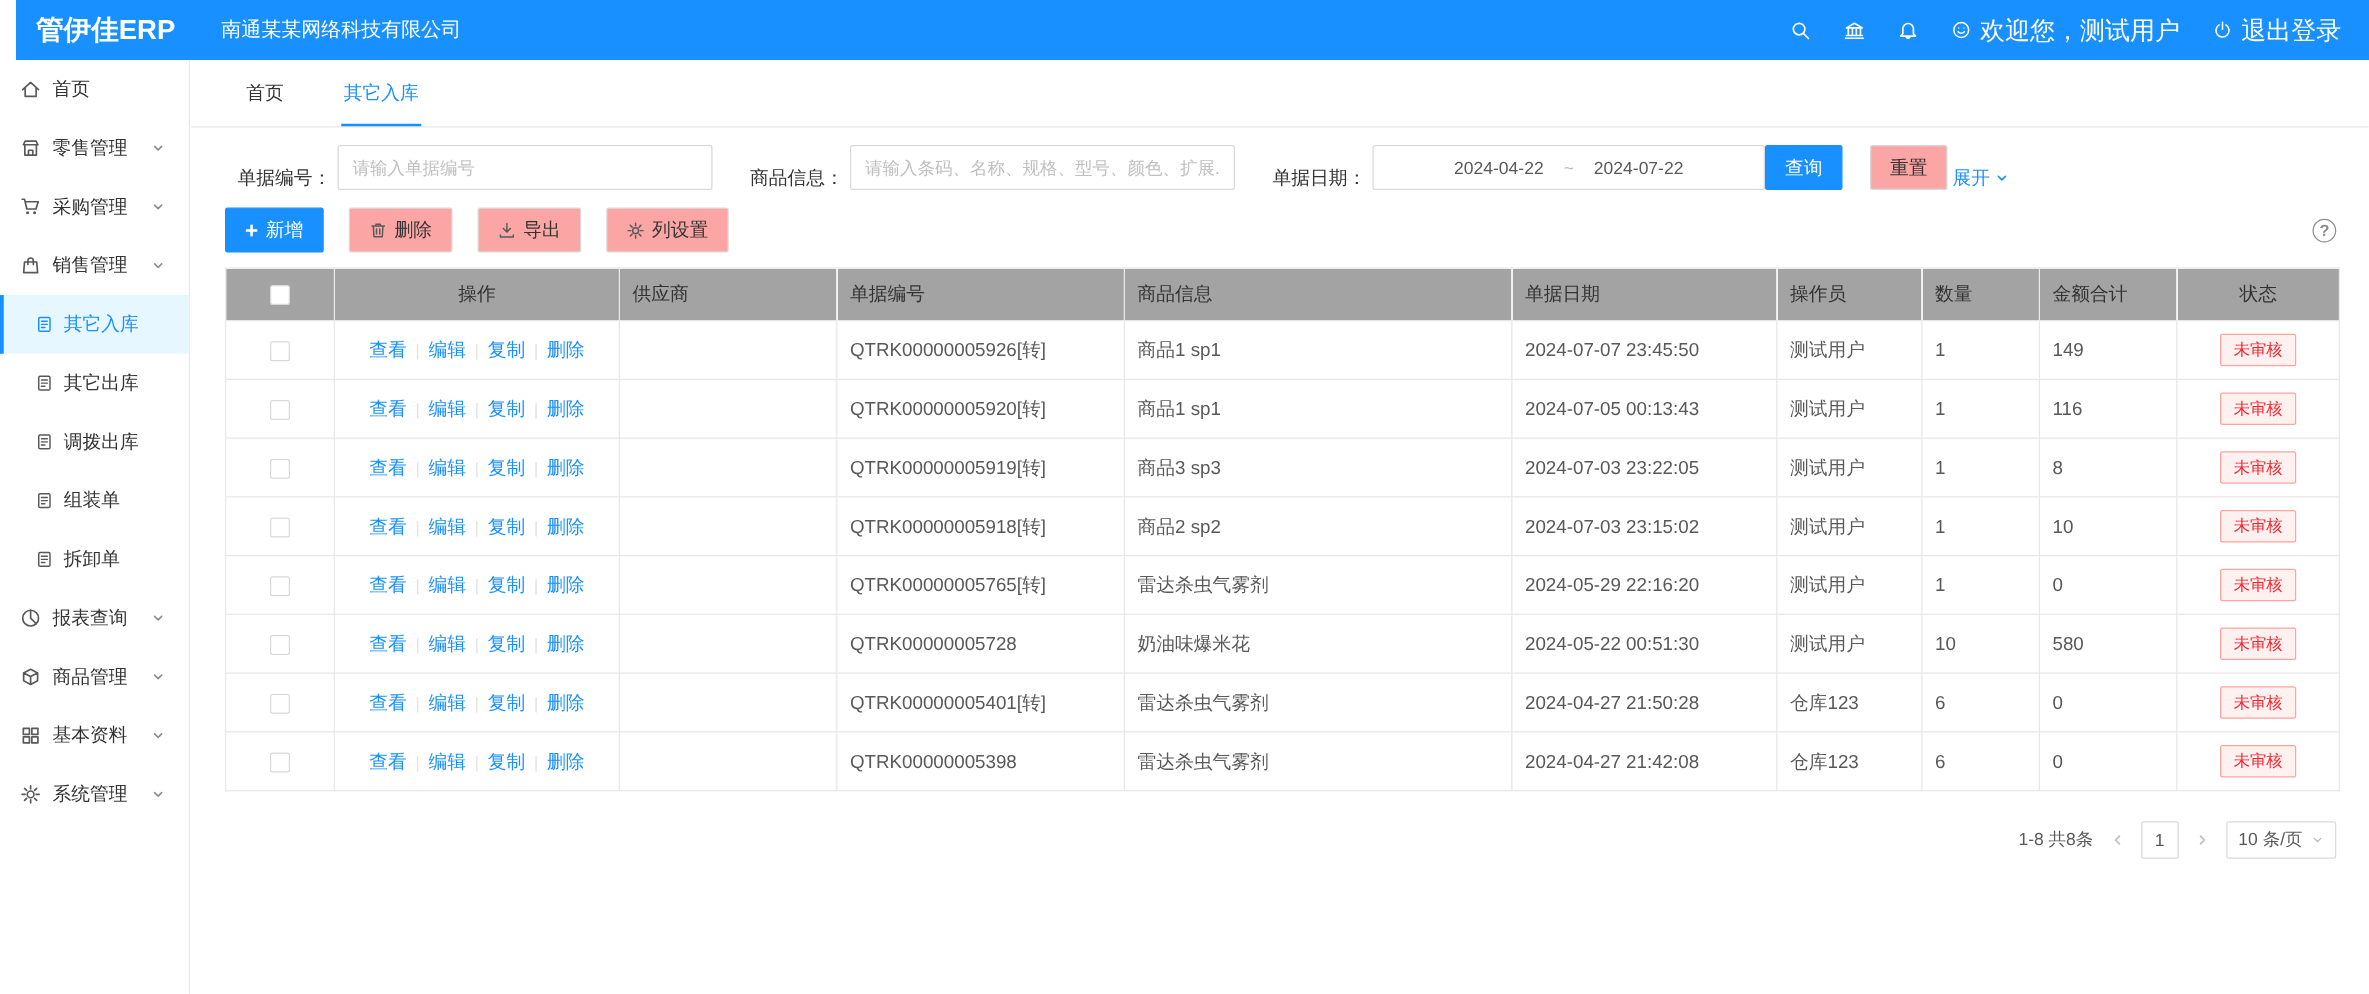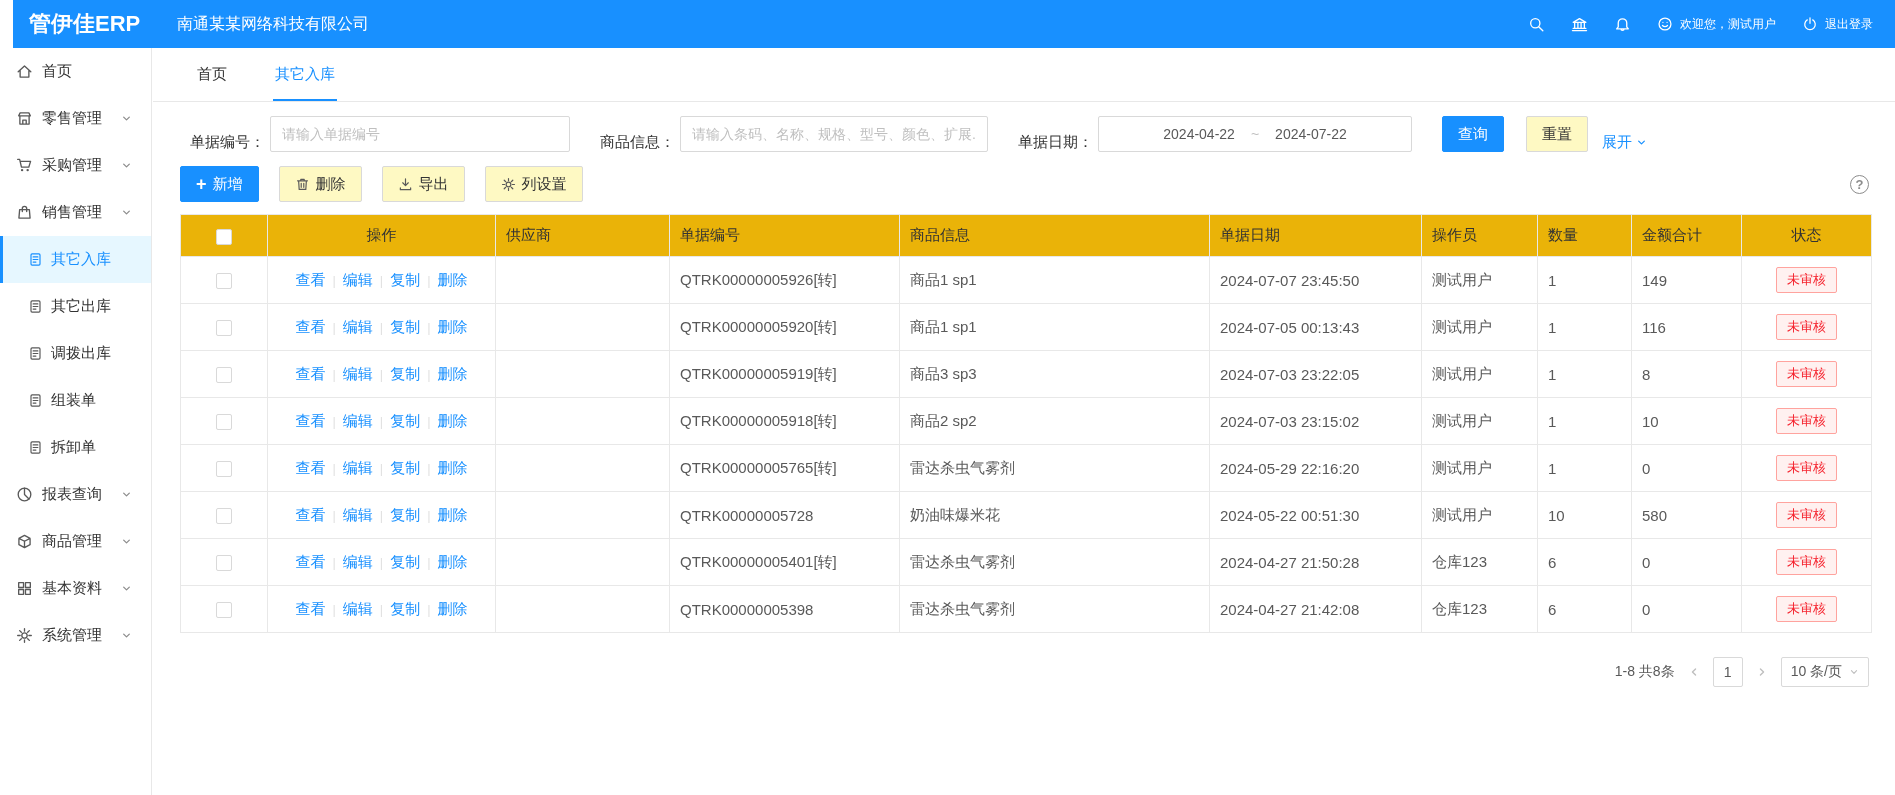--- a/index.html
+++ b/index.html
@@ -7,21 +7,21 @@
   body{font-family:"Liberation Sans","DejaVu Sans",sans-serif;background:#fff;color:#333;font-size:15px}
 
   .icon{display:inline-flex;flex:none}
   .icon svg{width:100%;height:100%;fill:none;stroke:currentColor;stroke-width:1.1;stroke-linecap:round;stroke-linejoin:round}
   .icon .dot{fill:currentColor;stroke:none}
 
   
   .app-header{position:fixed;top:0;left:13px;right:0;height:48px;background:var(--primary,#1890ff);display:flex;align-items:center;z-index:10}
   .logo{width:152px;padding-left:16px;color:#fff;font-size:22px;font-weight:bold;white-space:nowrap}
   .company{color:#fff;font-size:16px;margin-left:12px;white-space:nowrap}
-  .header-right{margin-left:auto;display:flex;align-items:center;gap:26px;padding-right:22px;color:#fff;font-size:12px}
+  .header-right{margin-left:auto;display:flex;align-items:center;gap:26px;padding-right:22px;color:#fff;font-size:20px}
   .hicon{width:17px;height:17px;color:#fff;cursor:pointer}
   .hgroup{display:inline-flex;align-items:center;gap:7px;cursor:pointer;white-space:nowrap}
   .hgroup .icon{width:16px;height:16px}
 
   
   .sidebar{position:fixed;top:48px;left:0;bottom:0;width:152px;background:#fff;border-right:1px solid #e8e8e8;overflow:hidden;z-index:5}
   .menu-item{height:47px;display:flex;align-items:center;padding:0 10px 0 16px;font-size:15px;color:#333;cursor:pointer;white-space:nowrap}
   .menu-item .icon{width:17px;height:17px;color:#595959;margin-right:9px}
   .menu-item .chev{margin-left:auto;width:11px;height:11px;color:#8c8c8c}
   .menu-item .chev svg{stroke-width:1.6}
@@ -41,37 +41,37 @@
 
   .filterbar{display:flex;align-items:flex-end;padding:14px 24px 0 37px;font-size:15px}
   .flabel{color:#333;white-space:nowrap}
   .ml{margin-left:30px}
   .finput{height:36px;border:1px solid #d9d9d9;border-radius:2px;padding:0 11px;font-size:14px;color:#595959;outline:none;font-family:inherit;margin-left:5px}
   .finput::placeholder{color:#bfbfbf}
   .w300{width:300px}
   .w308{width:308px}
   .daterange{width:314px;height:36px;border:1px solid #d9d9d9;border-radius:2px;display:flex;align-items:center;justify-content:center;gap:16px;font-size:14px;color:#595959;margin-left:5px;cursor:pointer;white-space:nowrap}
   .daterange .sep{color:#bfbfbf}
-  .btn{height:36px;display:inline-flex;align-items:center;gap:6px;padding:0 15px;border:1px solid #d9d9d9;background:#fef9c3;border-radius:2px;font-size:15px;color:#333;cursor:pointer;font-family:inherit;white-space:nowrap}
+  .btn{height:36px;display:inline-flex;align-items:center;gap:6px;padding:0 15px;border:1px solid #d9d9d9;background:#fca5a5;border-radius:2px;font-size:15px;color:#333;cursor:pointer;font-family:inherit;white-space:nowrap}
   .btn.primary{background:var(--primary,#1890ff);border-color:var(--primary,#1890ff);color:#fff}
-  .btn-search{margin-left:30px}
+  .btn-search{}
   .btn-reset{margin-left:22px}
-  .expand{margin-left:14px;color:var(--primary,#1890ff);font-size:15px;display:inline-flex;align-items:center;gap:4px;cursor:pointer;text-decoration:none;white-space:nowrap}
+  .expand{margin-left:4px;color:var(--primary,#1890ff);font-size:15px;display:inline-flex;align-items:center;gap:4px;cursor:pointer;text-decoration:none;white-space:nowrap}
   .expand .icon{width:11px;height:11px}
   .expand .icon svg{stroke-width:1.6}
 
   .toolbar{display:flex;align-items:center;gap:20px;padding:14px 26px 0 27px}
   .bicon{width:15px;height:15px;color:#595959}
   .plus{font-size:18px;line-height:1;font-weight:bold}
   .help{margin-left:auto;width:19px;height:19px;border:1.5px solid #8c8c8c;border-radius:50%;color:#8c8c8c;font-size:13px;display:flex;align-items:center;justify-content:center;font-weight:bold;cursor:pointer}
 
   .table-wrap{padding:12px 24px 0 27px}
   table{width:100%;border-collapse:collapse;table-layout:fixed;font-size:15px;color:#595959}
   th,td{border:1px solid #e8e8e8;padding:0 10px;overflow:hidden;white-space:nowrap;text-overflow:ellipsis;text-align:left}
-  th{height:42px;background:#eab308;color:#333;font-weight:500}
+  th{height:42px;background:#a3a3a3;color:#333;font-weight:500}
   td{height:47px}
   .center{text-align:center}
   .checkbox{display:inline-block;width:16px;height:16px;border:1px solid #d9d9d9;border-radius:2px;background:#fff;vertical-align:middle;cursor:pointer}
   .rlink{color:var(--primary,#1890ff);cursor:pointer;text-decoration:none}
   .pipe{color:#e2e2e2;margin:0 7px;font-size:13px}
   .badge{display:inline-block;padding:3px 10px;font-size:13px;color:var(--status-red,#f5222d);background:var(--status-red-bg,#fff1f0);border:1px solid var(--status-red-border,#ffa39e);border-radius:2px;line-height:1.4}
 
   .pagination{display:flex;align-items:center;justify-content:flex-end;gap:13px;padding:24px 26px 0 0;font-size:14px;color:#595959}
   .pchev{width:12px;height:12px;color:#bfbfbf;cursor:pointer}
   .pchev svg{stroke-width:1.6}

